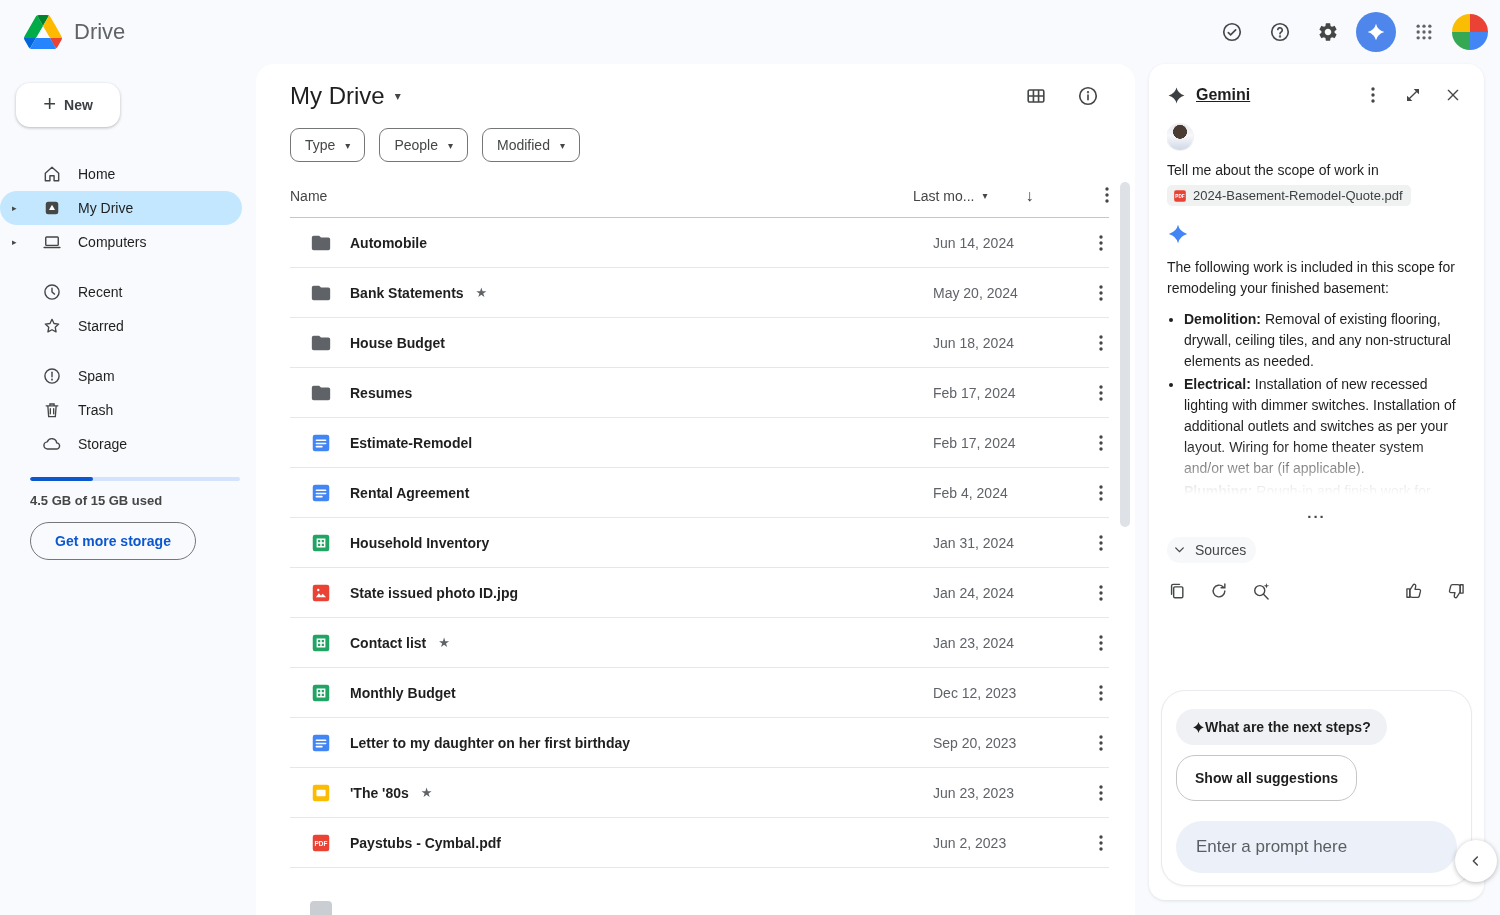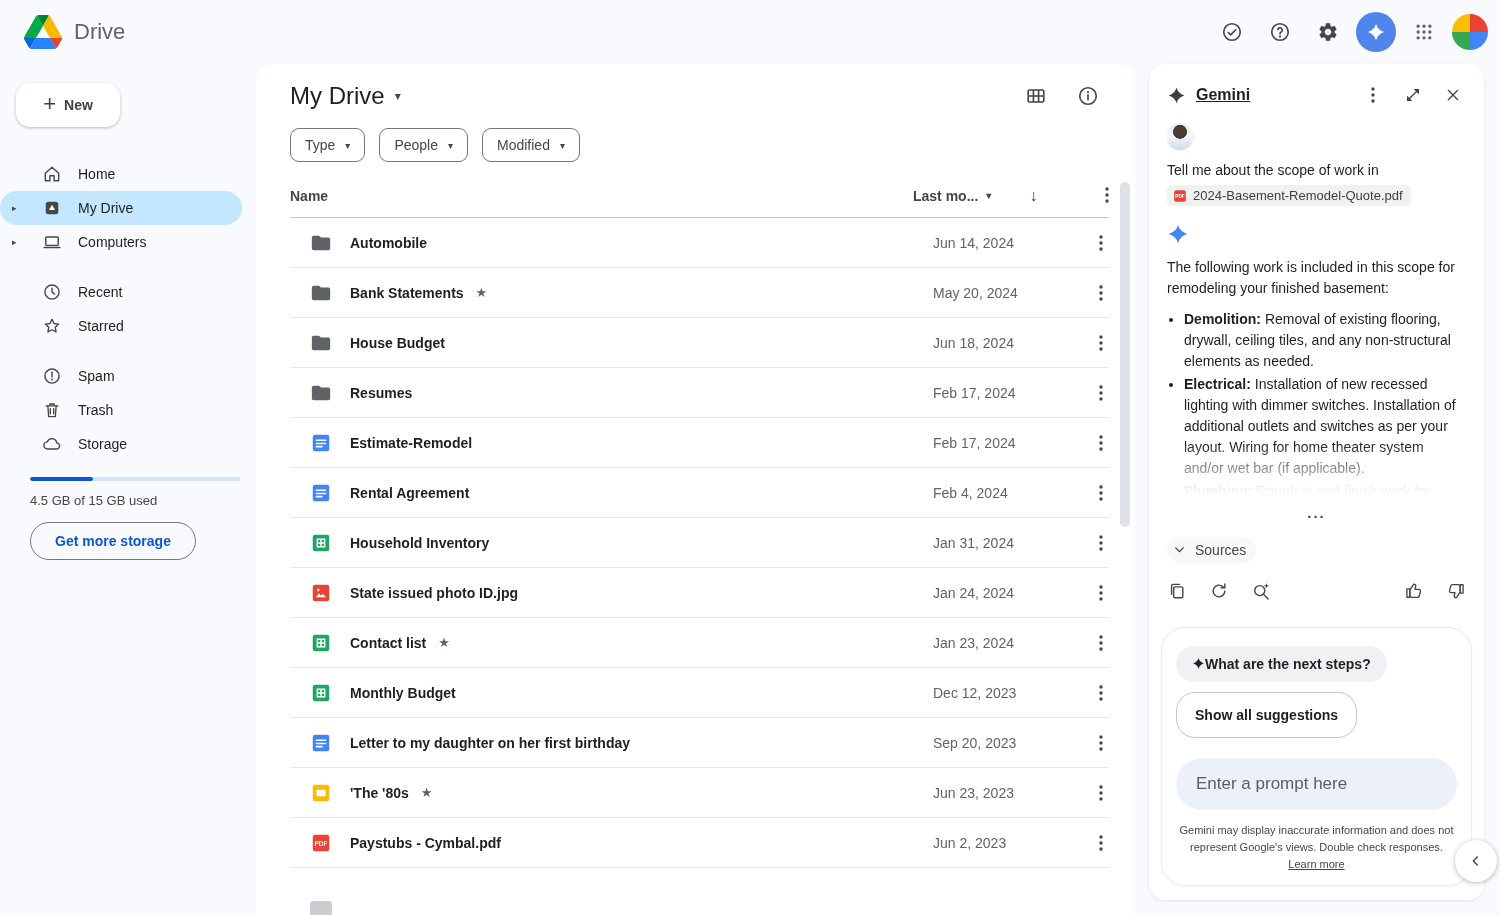--- a/index.html
+++ b/index.html
@@ -38,38 +38,38 @@
   .nav { margin-top:30px; }
   .nav-group { margin-bottom:16px; }
   .nav-item { position:relative; height:34px; margin-right:14px; border-radius:17px;
     display:flex; align-items:center; gap:16px; padding-left:42px; font-size:14px; color:#1F1F1F; cursor:pointer; }
   .nav-item.active { background:#C2E7FF; }
   .nav-item .expander { position:absolute; left:12px; font-size:9px; color:#444746; }
   .nav-item .nicon { width:20px; height:20px; }
   .storage-block { margin:14px 16px 0 30px; }
   .storage-track { height:4px; border-radius:2px; background:#D3E3FD; overflow:hidden; }
   .storage-fill { height:100%; border-radius:2px; background:#0B57D0; }
-  .storage-text { font-size:13px; color:#444746; margin:12px 0 0 30px; }
+  .storage-text { font-size:13px; color:#444746; margin:12px 0 0 30px;font-weight:bold; }
   .get-storage-btn { margin:14px 0 0 30px; height:38px; padding:0 24px; background:transparent;
     border:1px solid #747775; border-radius:19px; color:#0B57D0; font-size:14px; font-weight:bold;
     cursor:pointer; font-family:inherit; }
 
   
   .drive-card { position:absolute; left:256px; top:64px; width:879px; height:851px;
     background:#fff; border-radius:18px 18px 0 0; overflow:hidden; }
   .main-header { display:flex; align-items:center; padding:18px 36px 6px 34px; }
   .page-title { font-size:24px; font-weight:normal; color:#1F1F1F; margin:0; display:flex; align-items:center; gap:10px; cursor:pointer; }
   .title-caret { font-size:12px; color:#444746; }
   .view-icons { margin-left:auto; display:flex; align-items:center; gap:30px; }
   .filter-row { display:flex; gap:14px; padding:12px 0 6px 34px; }
   .chip { height:34px; border:1px solid #747775; border-radius:9px; background:#fff;
     display:flex; align-items:center; gap:10px; padding:0 14px; font-size:14px; color:#444746; cursor:pointer; }
   .chip .caret { font-size:10px; }
   .table-head { display:flex; align-items:center; height:44px; margin:6px 26px 0 34px;
-    border-bottom:1px solid #C4C7C5; font-size:14px; font-weight:bold; color:#444746; }
+    border-bottom:1px solid #C4C7C5; font-size:14px; font-weight:normal; color:#444746; }
   .th-name { flex:1; }
   .th-right { width:196px; display:flex; }
   .th-mod { display:flex; align-items:center; gap:8px; cursor:pointer; }
   .th-sort { margin-left:38px; font-size:16px; cursor:pointer; }
   .th-menu { margin-left:auto; cursor:pointer; }
   .rows { }
   .file-row { display:flex; align-items:center; height:50px; margin:0 26px 0 34px; padding-left:20px;
     border-bottom:1px solid #E4E7EB; cursor:pointer; }
   .f-icon { width:22px; height:22px; margin-right:18px; flex:none; }
   .f-icon svg { width:22px; height:22px; }
@@ -690,24 +690,20 @@
   <div class="gem-footer">
     <button class="chip-suggest">
       <svg width="13" height="13" viewBox="0 0 24 24">
           <path d="M12 2 Q13.6 9.4 22 12 Q13.6 14.6 12 22 Q10.4 14.6 2 12 Q10.4 9.4 12 2 Z" fill="#1F1F1F"></path>
         </svg>
       <span>What are the next steps?</span>
     </button>
     <br>
     <button class="chip-showall">Show all suggestions</button>
     <input class="prompt-input" placeholder="Enter a prompt here" style="">
-    <div class="disclaimer">
-      <span>Gemini may display inaccurate information and does not represent Google's views. Double check responses.</span>
-      <a>Learn more</a>
-    </div>
   </div>
 
   <div class="collapse-btn">
     <svg width="16" height="16" viewBox="0 0 24 24" fill="none" stroke="#444746" stroke-width="2.2" stroke-linecap="round" stroke-linejoin="round">
         <path d="M14 6l-6 6 6 6"></path>
       </svg>
   </div>
 </section>
 
 </body></html>

